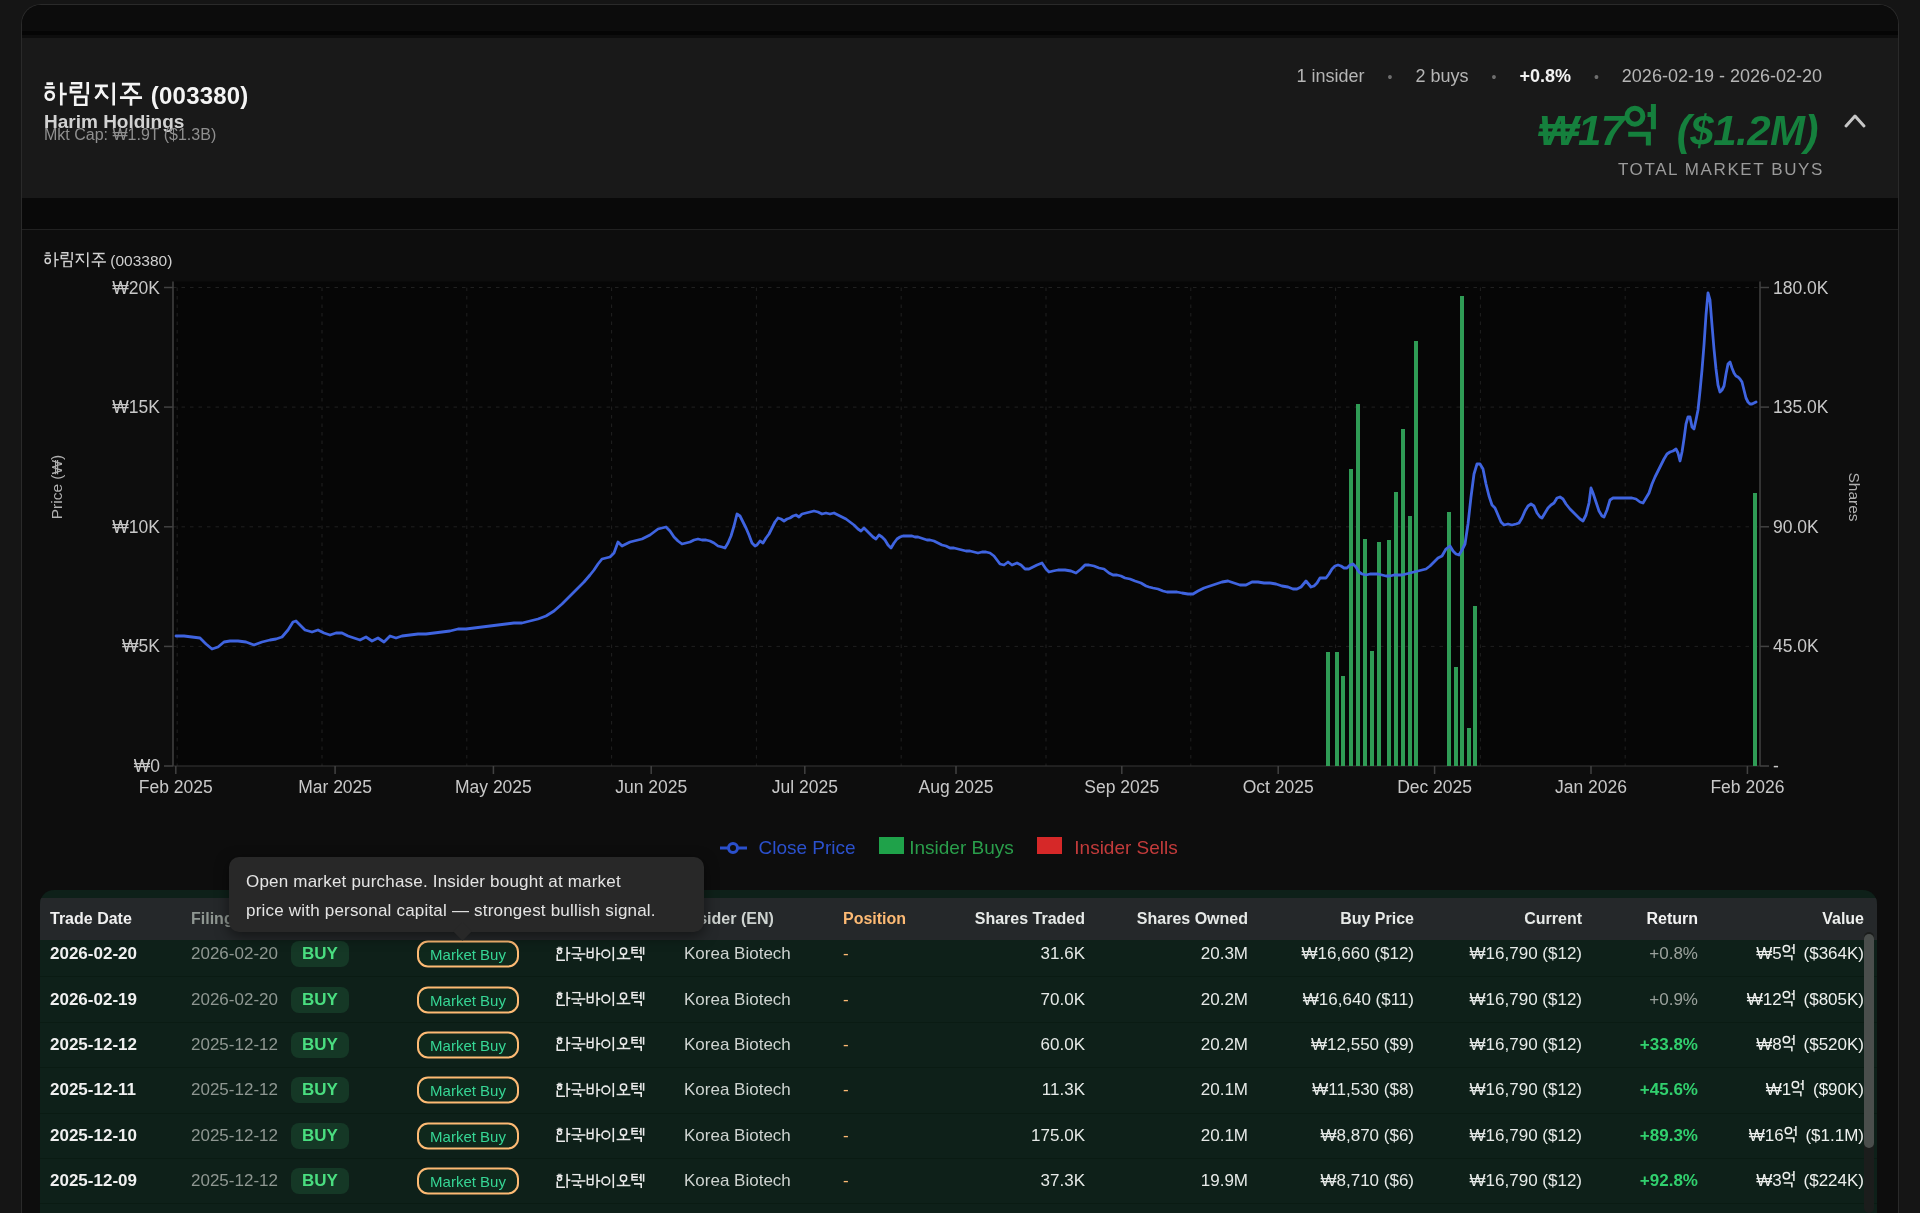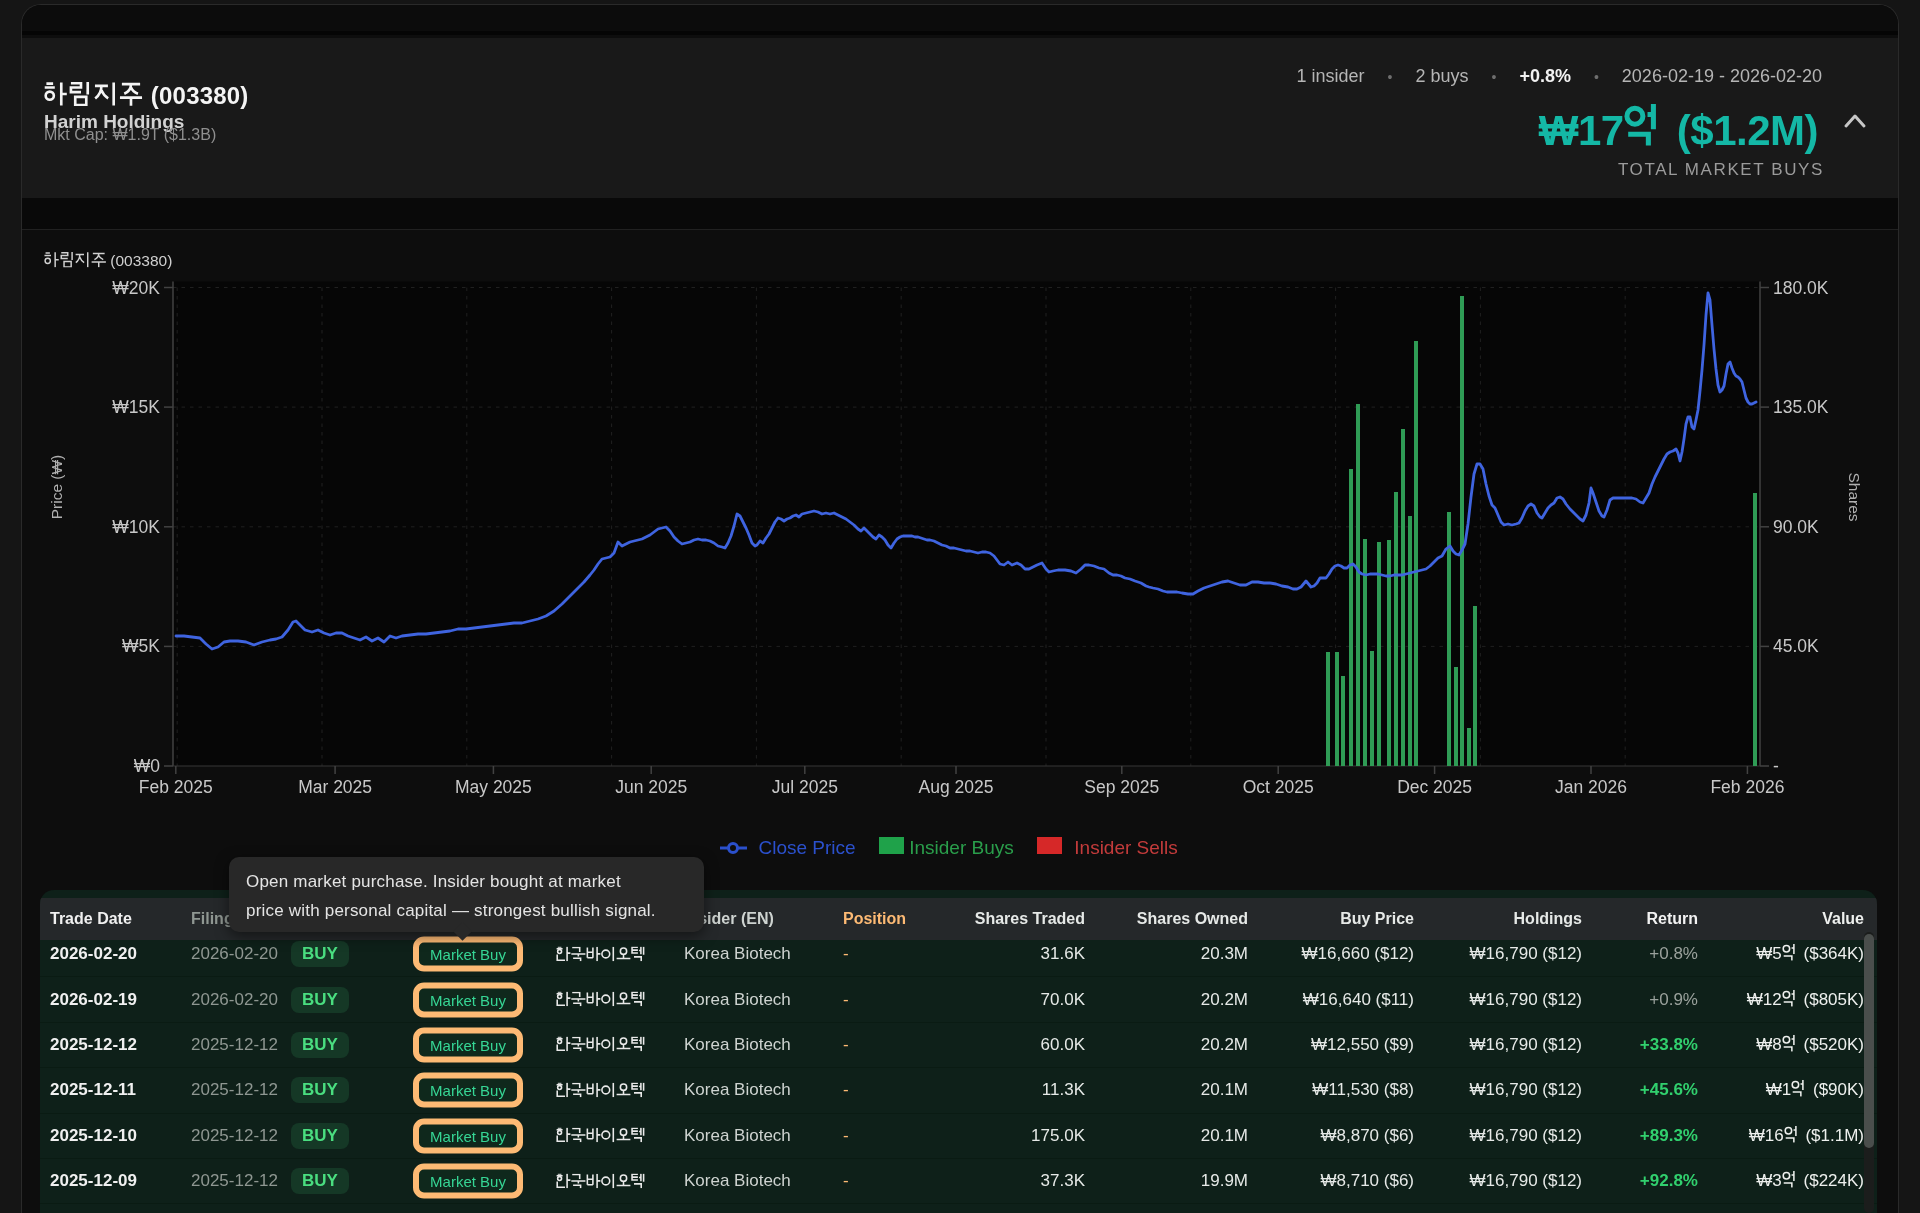--- a/index.html
+++ b/index.html
@@ -9,21 +9,21 @@
 #band { position:absolute; left:0; top:193px; width:100%; height:32px; background:#090909; border-bottom:1px solid #212121; }
 #main { position:absolute; left:0; top:226px; width:100%; height:983px; background:#0d0d0d; }
 .k { width:1em; height:1em; display:inline-block; vertical-align:-0.10em; stroke-width:9.5; }
 #title { position:absolute; left:22px; top:44px; font-size:24px; font-weight:bold; color:#f4f4f4; letter-spacing:0.2px; }
 #title .k { stroke-width:11; margin-right:1px; }
 #subtitle { position:absolute; left:22px; top:73px; font-size:19px; font-weight:bold; color:#d2d2d2; }
 #mktcap { position:absolute; left:22px; top:88px; font-size:16px; color:#8f8f8f; }
 #stats { position:absolute; right:76px; top:28px; font-size:18px; color:#b5b5b5; }
 #stats b { color:#f2f2f2; font-weight:bold; }
 #stats .dot { color:#6e6e6e; padding:0 23px; font-size:14px; }
-#bignum { position:absolute; right:80px; top:66px; font-size:42px; font-weight:bold; color:#14b8a6; letter-spacing:-0.5px; }
+#bignum { position:absolute; right:80px; top:66px; font-size:42px; font-weight:bold; color:#15803d; letter-spacing:-0.5px;font-style:italic; }
 #bignum .k { stroke-width:12; vertical-align:-0.03em; }
 #chev { position:absolute; right:31px; top:74px; }
 #totlab { position:absolute; right:74px; top:122px; font-size:17px; color:#9b9b9b; letter-spacing:1.6px; }
 #ctitle { position:absolute; left:22px; top:21px; font-size:15.5px; color:#d0d0d0; }
 #ctitle .k { stroke-width:9.5; }
 #legend { position:absolute; left:0; top:836px; width:1898px; text-align:center; font-size:19px; }
 .leg-item { display:inline-block; vertical-align:middle; }
 #tooltip { position:absolute; left:229px; top:857px; width:475px; height:75px; background:#282828; border-radius:10px; z-index:30; font-size:17px; letter-spacing:0.2px; color:#e4e4e4; padding:10px 0 0 17px; line-height:29px; box-shadow:0 4px 14px rgba(0,0,0,0.5); }
 #tooltip:after { content:""; position:absolute; left:227px; bottom:-6px; width:13px; height:13px; background:#282828; transform:rotate(45deg); }
 #table { position:absolute; left:40px; top:890px; width:1837px; height:323px; background:#0e2019; border-radius:14px 14px 0 0; overflow:hidden; }
@@ -42,21 +42,21 @@
 .c-so { right:629px; color:#e6e9e7; }
 .c-bp { right:463px; color:#e6e9e7; }
 .c-cur { right:295px; color:#e6e9e7; }
 .c-ret { right:179px; }
 .ret-gray { color:#9aa19c; }
 .ret-green { color:#31d06e; font-weight:bold; }
 .c-val { right:13px; color:#eef0ee; }
 .c-val .k { stroke-width:9; }
 #thead .c-td, #thead .c-fd, #thead .c-en, #thead .c-pos { font-weight:bold; }
 .buy-badge { display:inline-block; background:#153826; color:#4ade80; font-weight:bold; font-size:17px; padding:3px 11px; border-radius:8px; }
-.mb-badge { display:inline-block; border:6px solid #fdba74; background:rgba(34,197,94,0.05); color:#36d695; font-size:15px; padding:3px 11px; border-radius:11px; }
+.mb-badge { display:inline-block; border:2px solid #fdba74; background:rgba(34,197,94,0.05); color:#36d695; font-size:15px; padding:3px 11px; border-radius:11px; }
 #sbar { position:absolute; right:3px; top:42px; width:10px; height:281px; background:#1b1d1c; border-radius:5px; z-index:5; }
 #sthumb { position:absolute; left:0; top:2px; width:10px; height:214px; background:#4a4e4c; border-radius:5px; }
 </style></head>
 <body>
 <svg width="0" height="0" style="position:absolute">
 <defs>
 <symbol id="g-ha" viewBox="0 0 100 100">
         <path d="M10 7 L38 7 M3 23 L45 23 M72 2 L72 98 M72 50 L95 50" fill="none" stroke="currentColor"></path>
         <circle cx="24" cy="57" r="17" fill="none" stroke="currentColor"></circle>
       </symbol>
@@ -237,21 +237,21 @@
     <div class="c-td">Trade Date</div>
       <div class="c-fd">Filing Date</div>
     <div class="c-buy">Type</div>
       <div class="c-mb">Transaction</div>
     <div class="c-kr">Insider</div>
       <div class="c-en">Insider (EN)</div>
       <div class="c-pos">Position</div>
     <div class="c-st">Shares Traded</div>
       <div class="c-so">Shares Owned</div>
       <div class="c-bp">Buy Price</div>
-    <div class="c-cur">Holdings</div>
+    <div class="c-cur">Current</div>
       <div class="c-ret">Return</div>
       <div class="c-val">Value</div>
   </div>
   <div id="rows" style="position:absolute;left:0;top:42px;width:100%;">
 <div class="trow" style="top:0.0px">
 <div class="c-td">2026-02-20</div>
         <div class="c-fd">2026-02-20</div>
 <div class="c-buy"><span class="buy-badge">BUY</span></div>
 <div class="c-mb"><span class="mb-badge">Market Buy</span></div>
 <div class="c-kr"><svg class="k ">

